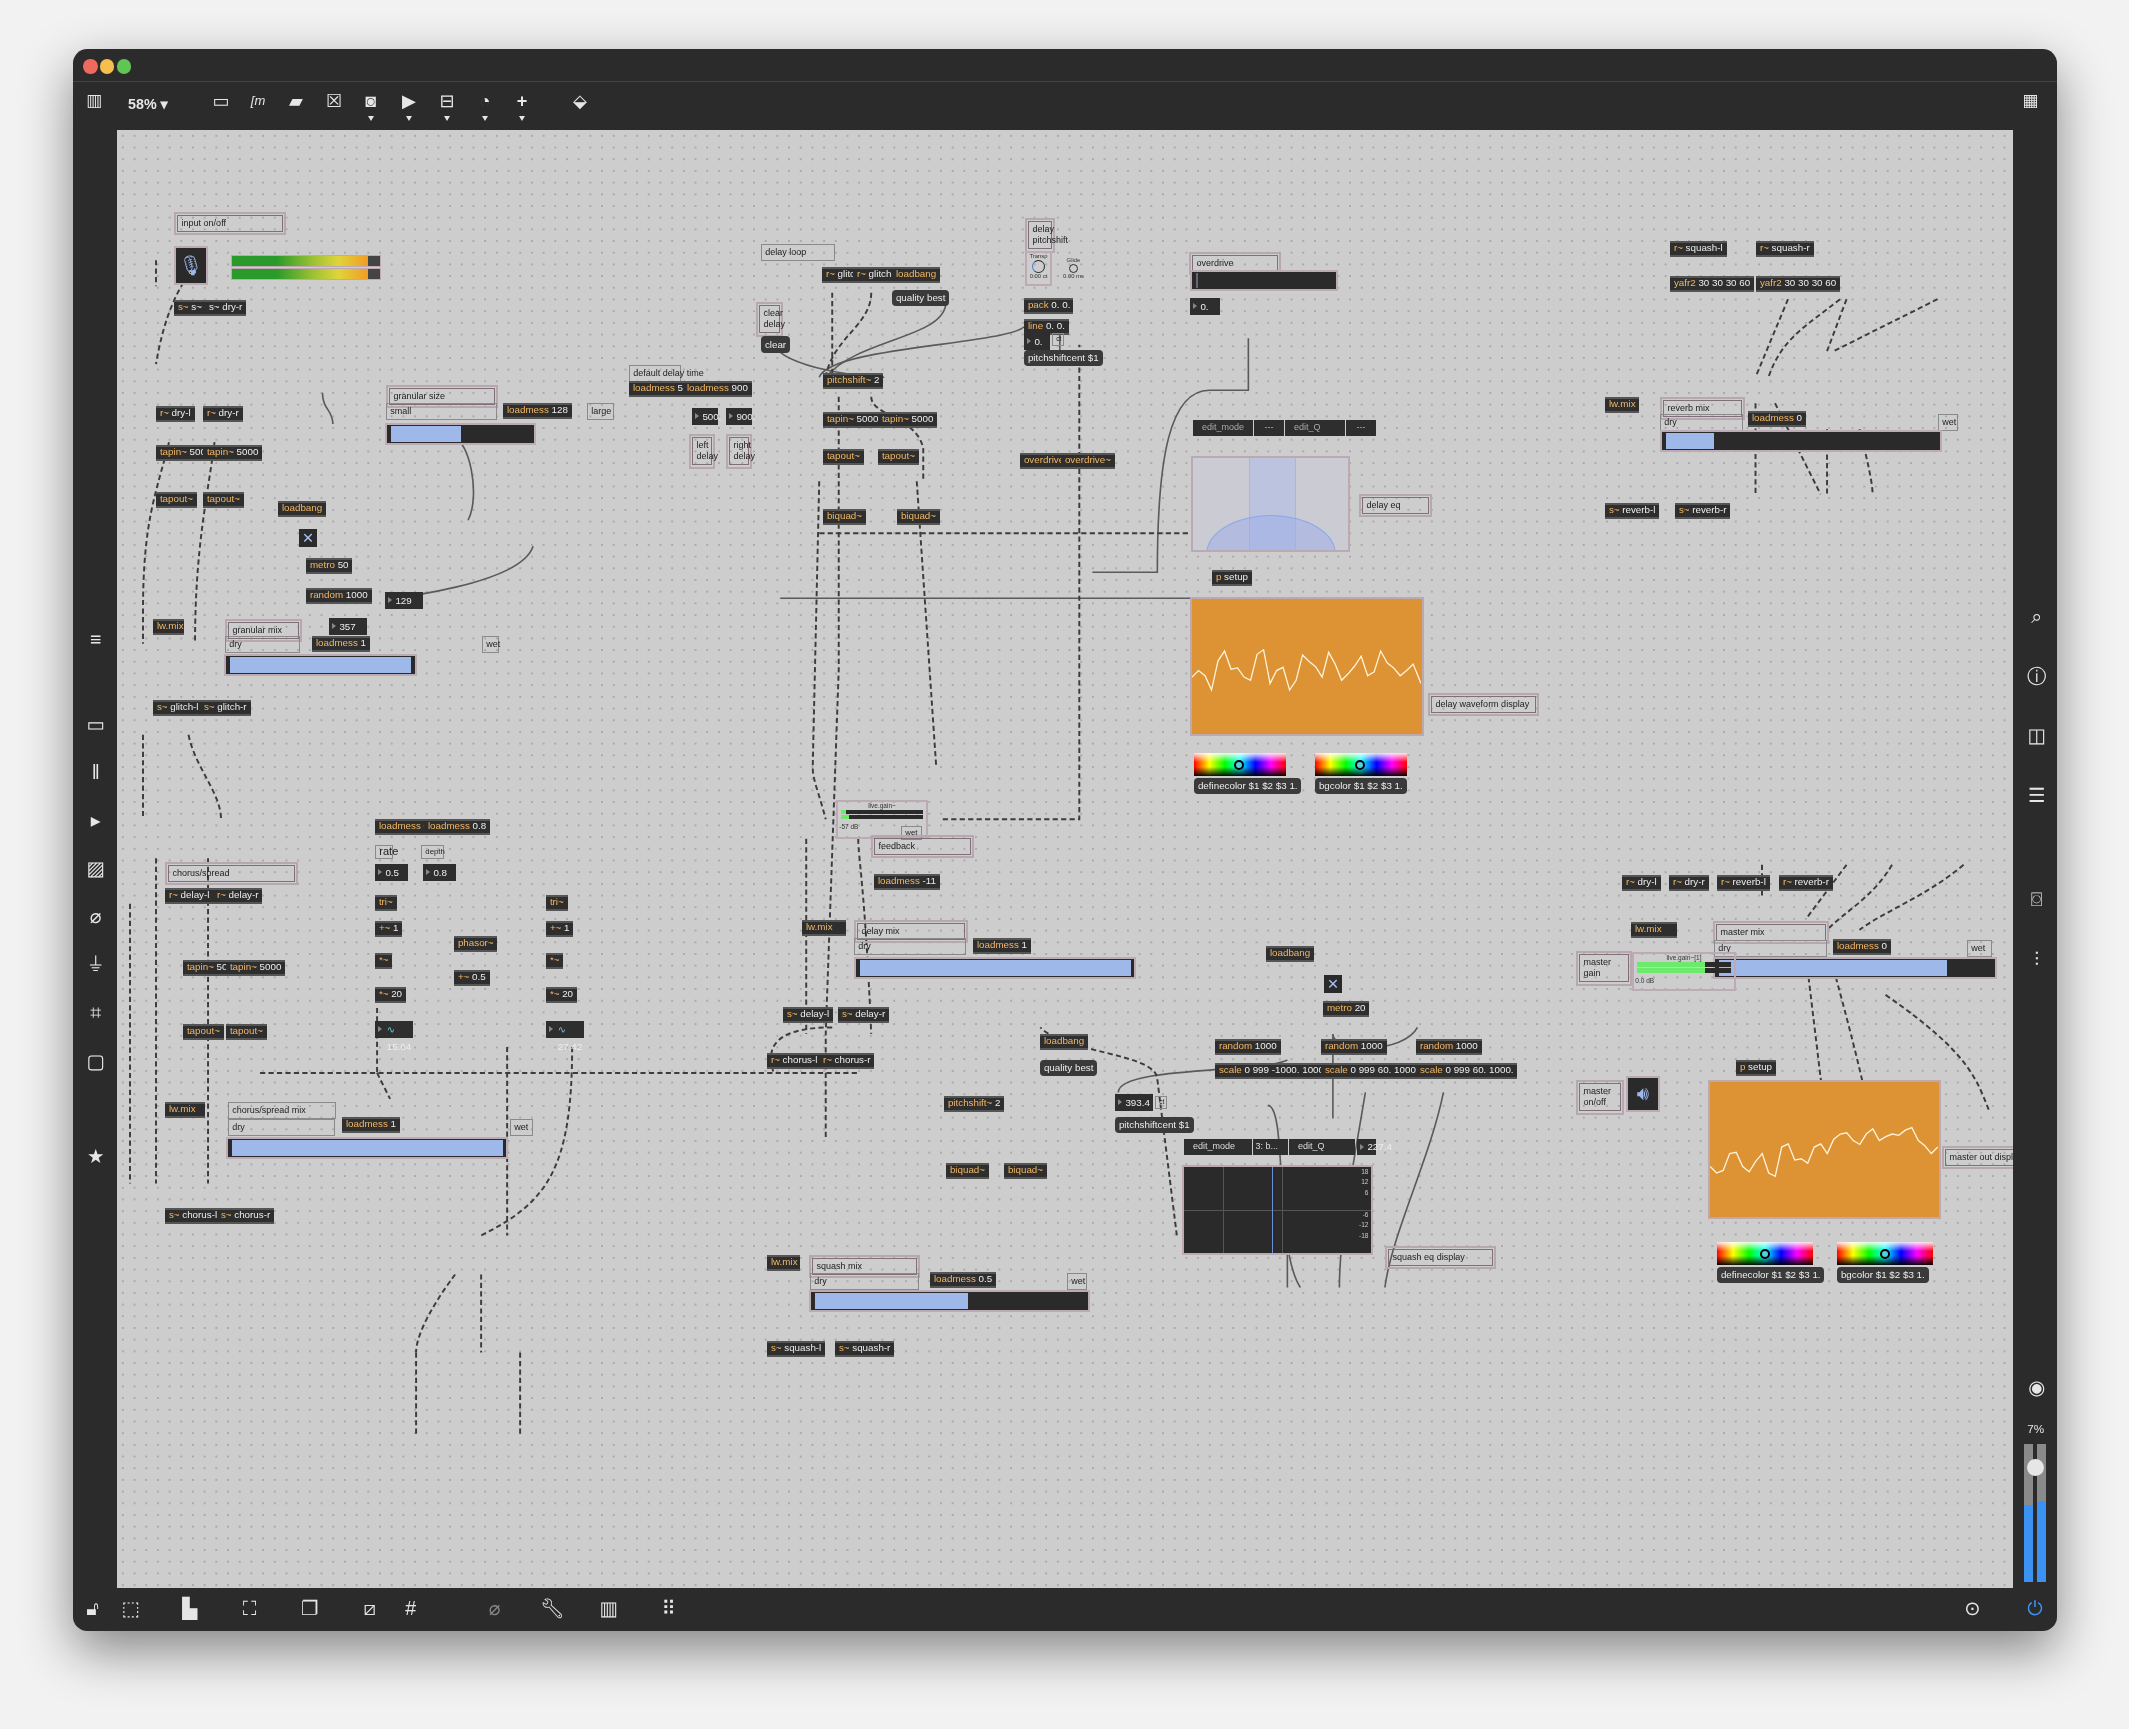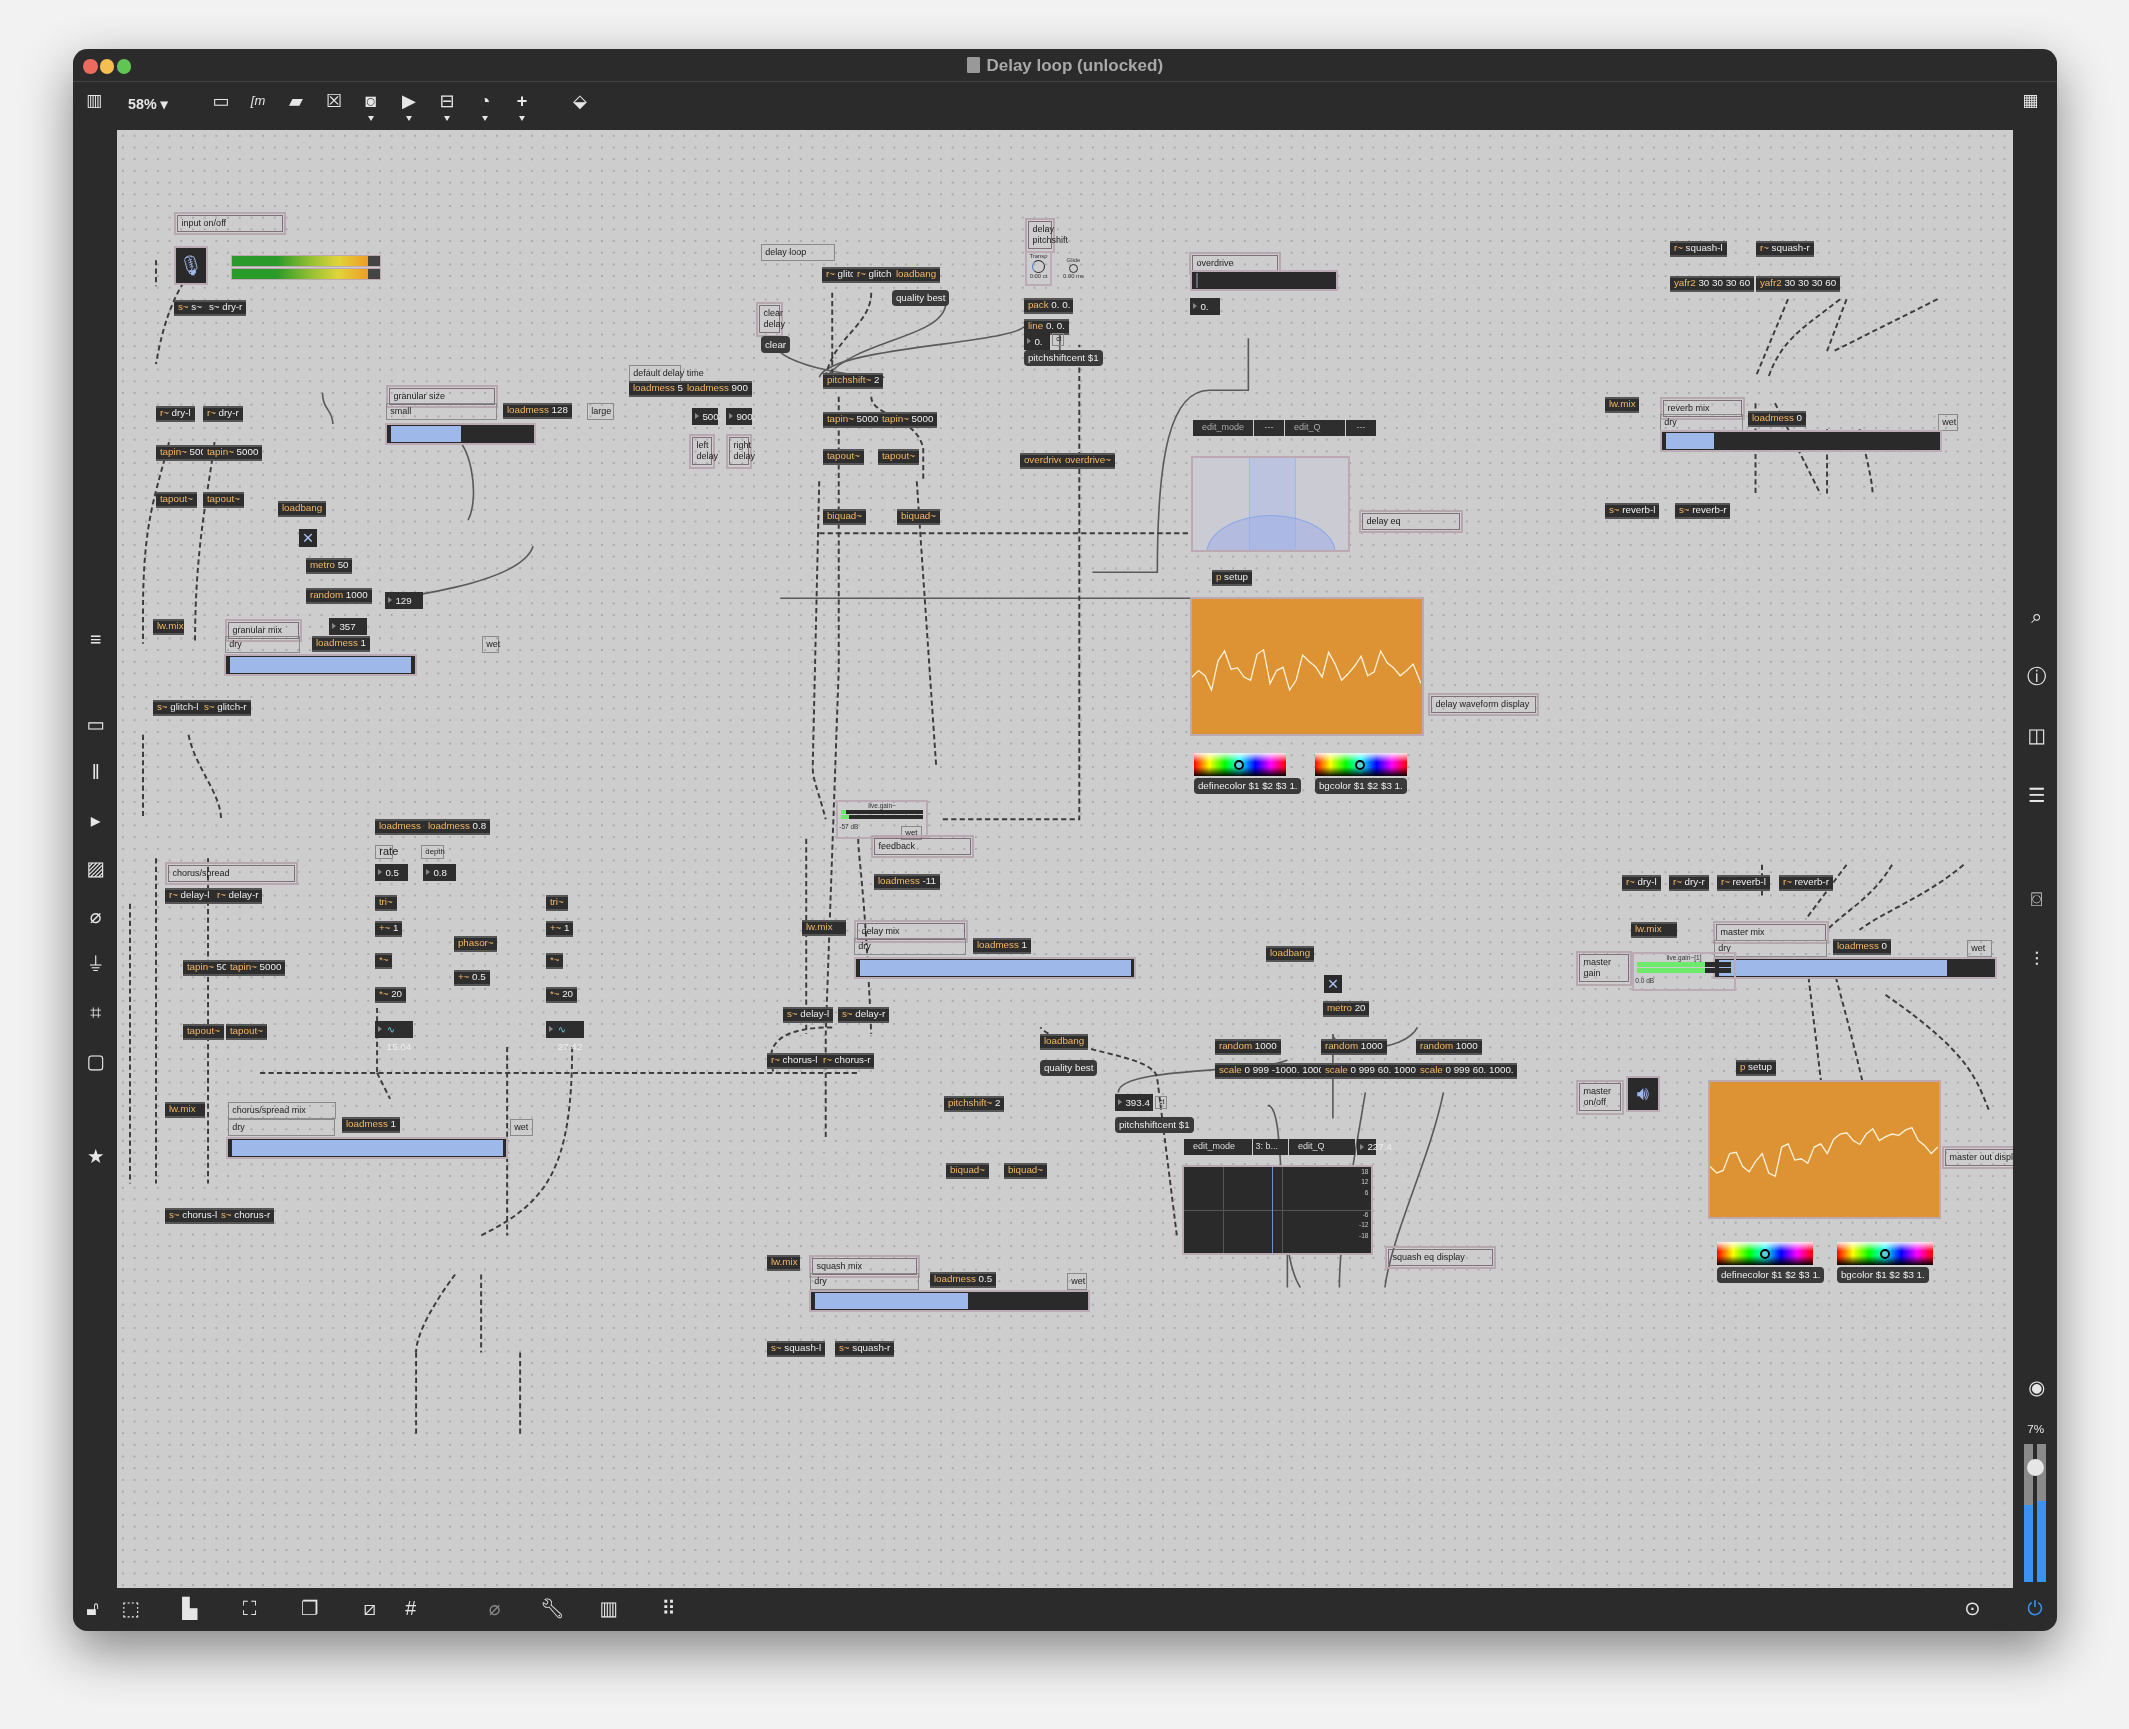--- a/index.html
+++ b/index.html
@@ -40,21 +40,20 @@
 svg.wires{position:absolute;left:0;top:0;pointer-events:none}
 </style>
 </head>
 <body>
 
 <div class="win">
   <div class="titlebar">
     <div class="tl" style="left:10.4px;background:#ec6a5e"></div>
     <div class="tl" style="left:27px;background:#f4bf4f"></div>
     <div class="tl" style="left:44px;background:#61c554"></div>
-    <div class="title"><span class="doc"></span><span>Delay loop (unlocked)</span></div>
   </div>
 
   <div class="toolbar">
     <div class="tb" style="left:10.4px;font-size:17px">▥</div>
     <div class="zoomlbl"><span>58%</span> ▾</div>
     <div class="tb" style="left:137px">▭</div>
     <div class="tb" style="left:174px;font-style:italic;font-size:13px">[m</div>
     <div class="tb" style="left:212px">▰</div>
     <div class="tb" style="left:250px">☒</div>
     <div class="tb" style="left:287px">◙<span class="tri"></span></div>
@@ -257,21 +256,21 @@
       </div>
     <div class="num" style="left:1073px;top:168px;width:30px">0.</div>
     <div class="umenu" style="left:1076px;top:290px;width:60px">edit_mode</div>
     <div class="umenu" style="left:1137px;top:290px;width:30px;padding:0;text-align:center">---</div>
     <div class="umenu" style="left:1168px;top:290px;width:60px">edit_Q</div>
     <div class="umenu" style="left:1229px;top:290px;width:30px;padding:0;text-align:center">---</div>
     <div class="eqbox" style="left:1074px;top:326px;width:159px;height:96px">
       <div style="position:absolute;left:56px;top:0;width:47px;height:100%;background:rgba(160,180,240,.35);border-left:0.7px solid #9fb8ea;border-right:0.7px solid #9fb8ea"></div>
       <div style="position:absolute;left:13px;top:57px;width:130px;height:78px;border-radius:50%;background:rgba(150,170,235,.45);border:1.3px solid #8aa7ea"></div>
     </div>
-    <div class="cmtp" style="left:1242px;top:380px;width:104px">
+    <div class="cmtp" style="left:1242px;top:364px;width:73px">
         <div class="in">delay eq</div>
       </div>
 
     <div class="o" style="left:1095px;top:440px"><span class="k">p</span> setup</div>
     <div class="waveform" style="left:1073px;top:467px;width:234px;height:139px">
       <svg width="229" height="134" viewBox="0 0 352 206">
           <polyline fill="none" stroke="#fff4dc" stroke-width="2" points="0,120 10,110 20,118 30,140 40,95 50,80 60,108 70,106 80,120 90,125 100,85 110,78 120,130 130,110 140,105 150,140 160,125 170,86 180,96 190,104 200,120 210,82 220,100 230,125 240,115 250,103 260,88 270,118 280,112 290,80 300,98 310,106 320,118 330,110 340,100 352,130"></polyline>
         </svg>
     </div>
     <div class="cmtp" style="left:1311px;top:563px;width:111px">

